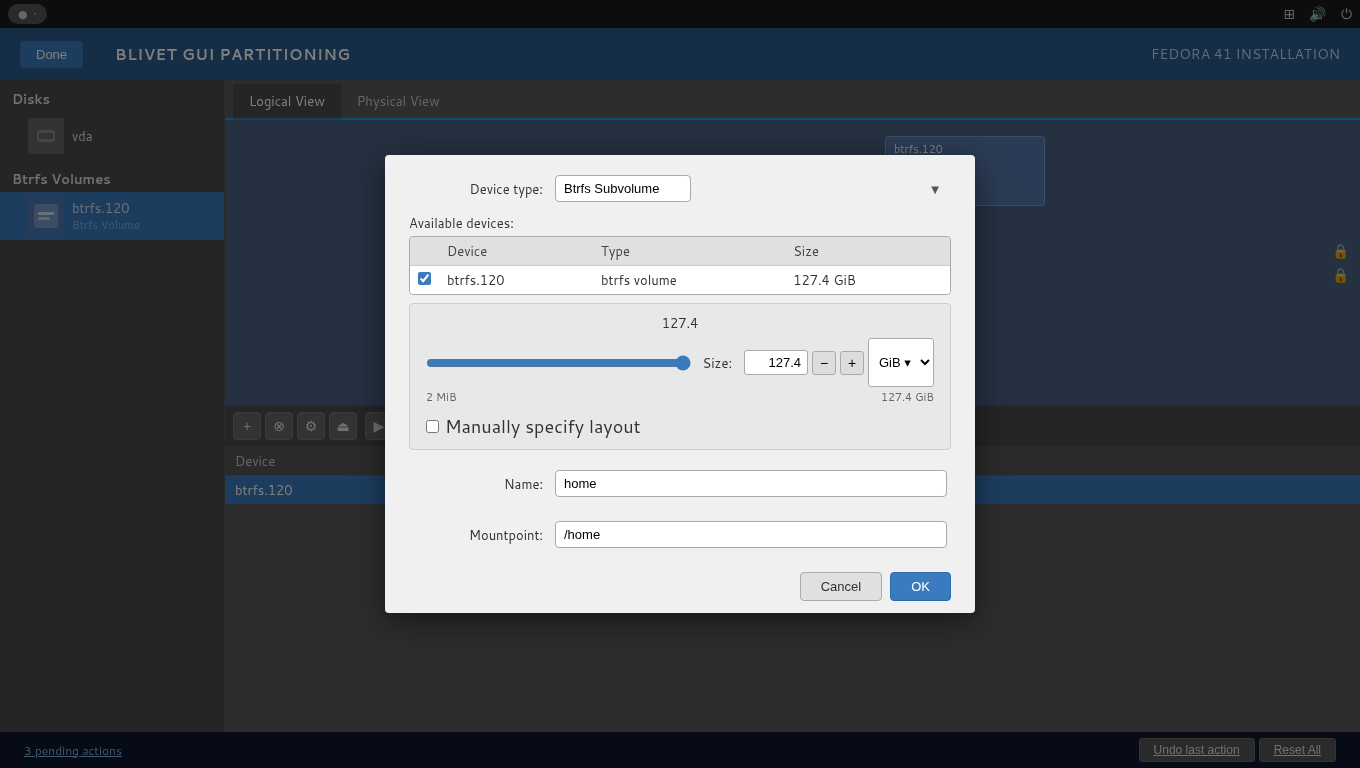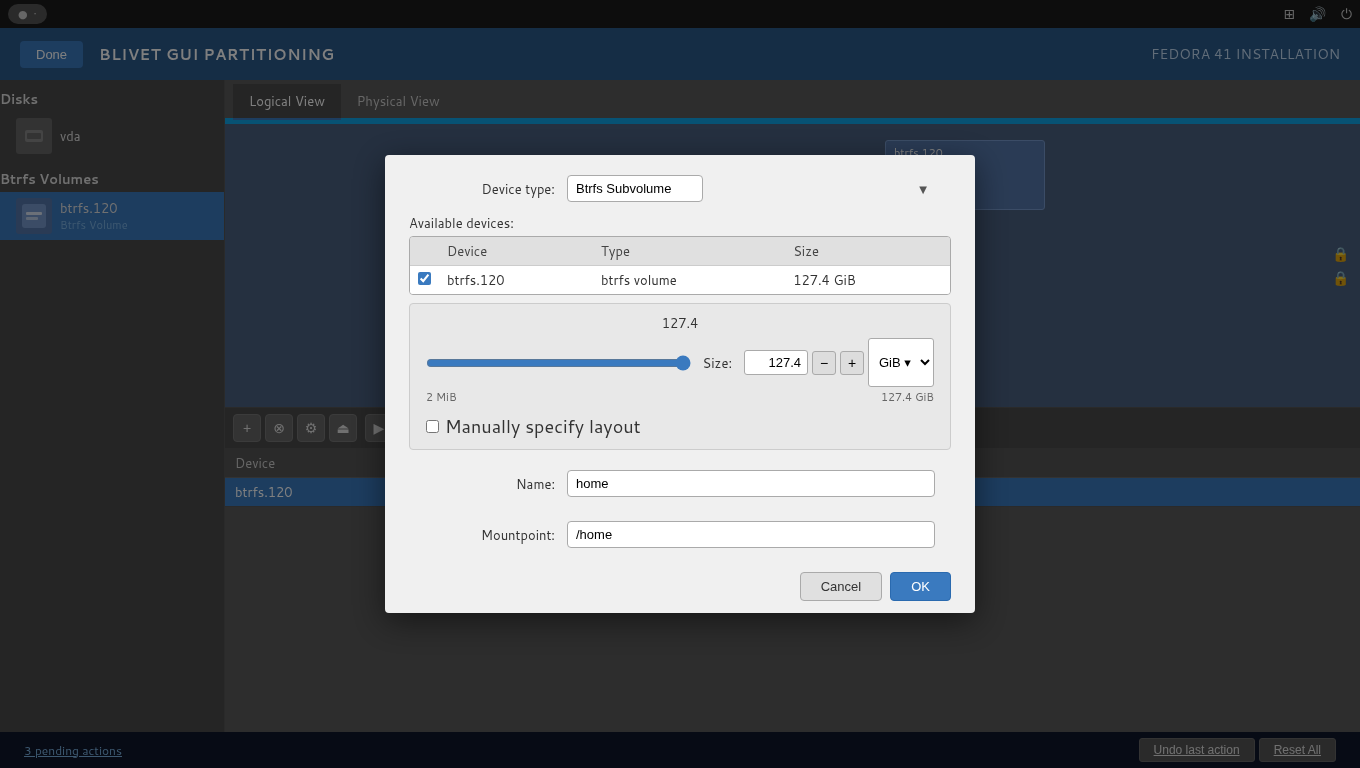--- a/index.html
+++ b/index.html
@@ -50,21 +50,21 @@
       background: #2b5a8a;
       height: 52px;
       display: flex;
       align-items: center;
       justify-content: space-between;
       padding: 0 20px;
     }
     #title-bar-left {
       display: flex;
       align-items: center;
-      gap: 16px;
+      gap: 32px;
     }
     #app-title {
       color: white;
       font-size: 15px;
       font-weight: bold;
       letter-spacing: 0.5px;
     }
     #done-button {
       background: #3a7abf;
       color: white;
@@ -89,29 +89,29 @@
 
     
     #sidebar {
       width: 225px;
       background: #4a4a4a;
       border-right: 1px solid #555;
       overflow-y: auto;
       flex-shrink: 0;
     }
     .sidebar-section-title {
-      padding: 10px 12px 4px 0;
+      padding: 10px 12px 4px 12px;
       font-size: 13px;
       font-weight: bold;
       color: #e0e0e0;
     }
     .sidebar-disk-item {
       display: flex;
       align-items: center;
-      padding: 6px 16px;
+      padding: 6px 28px;
       gap: 8px;
       cursor: pointer;
     }
     .disk-icon {
       width: 36px;
       height: 36px;
       background: #666;
       border-radius: 3px;
       display: flex;
       align-items: center;
@@ -146,21 +146,21 @@
       display: flex;
       flex-direction: column;
       background: #5a5a5a;
       overflow: hidden;
     }
 
     
     #tabs {
       display: flex;
       background: #5a5a5a;
-      border-bottom: 6px solid #0ea5e9;
+      border-bottom: 2px solid #0ea5e9;
       padding: 0 8px;
       padding-top: 4px;
     }
     .tab {
       padding: 8px 16px;
       cursor: pointer;
       font-size: 13px;
       color: #ccc;
       border-bottom: 2px solid transparent;
       margin-bottom: -2px;
@@ -279,21 +279,21 @@
     #dialog {
       background: #f0f0f0;
       border-radius: 4px;
       width: 590px;
       color: #333;
       box-shadow: 0 8px 32px rgba(0,0,0,0.5);
     }
     .dialog-row {
       display: flex;
       align-items: center;
-      padding: 12px 40px;
+      padding: 12px 28px;
       gap: 12px;
     }
     .dialog-label {
       min-width: 130px;
       text-align: right;
       font-size: 13px;
       color: #333;
     }
     .dialog-select {
       flex: 1;

